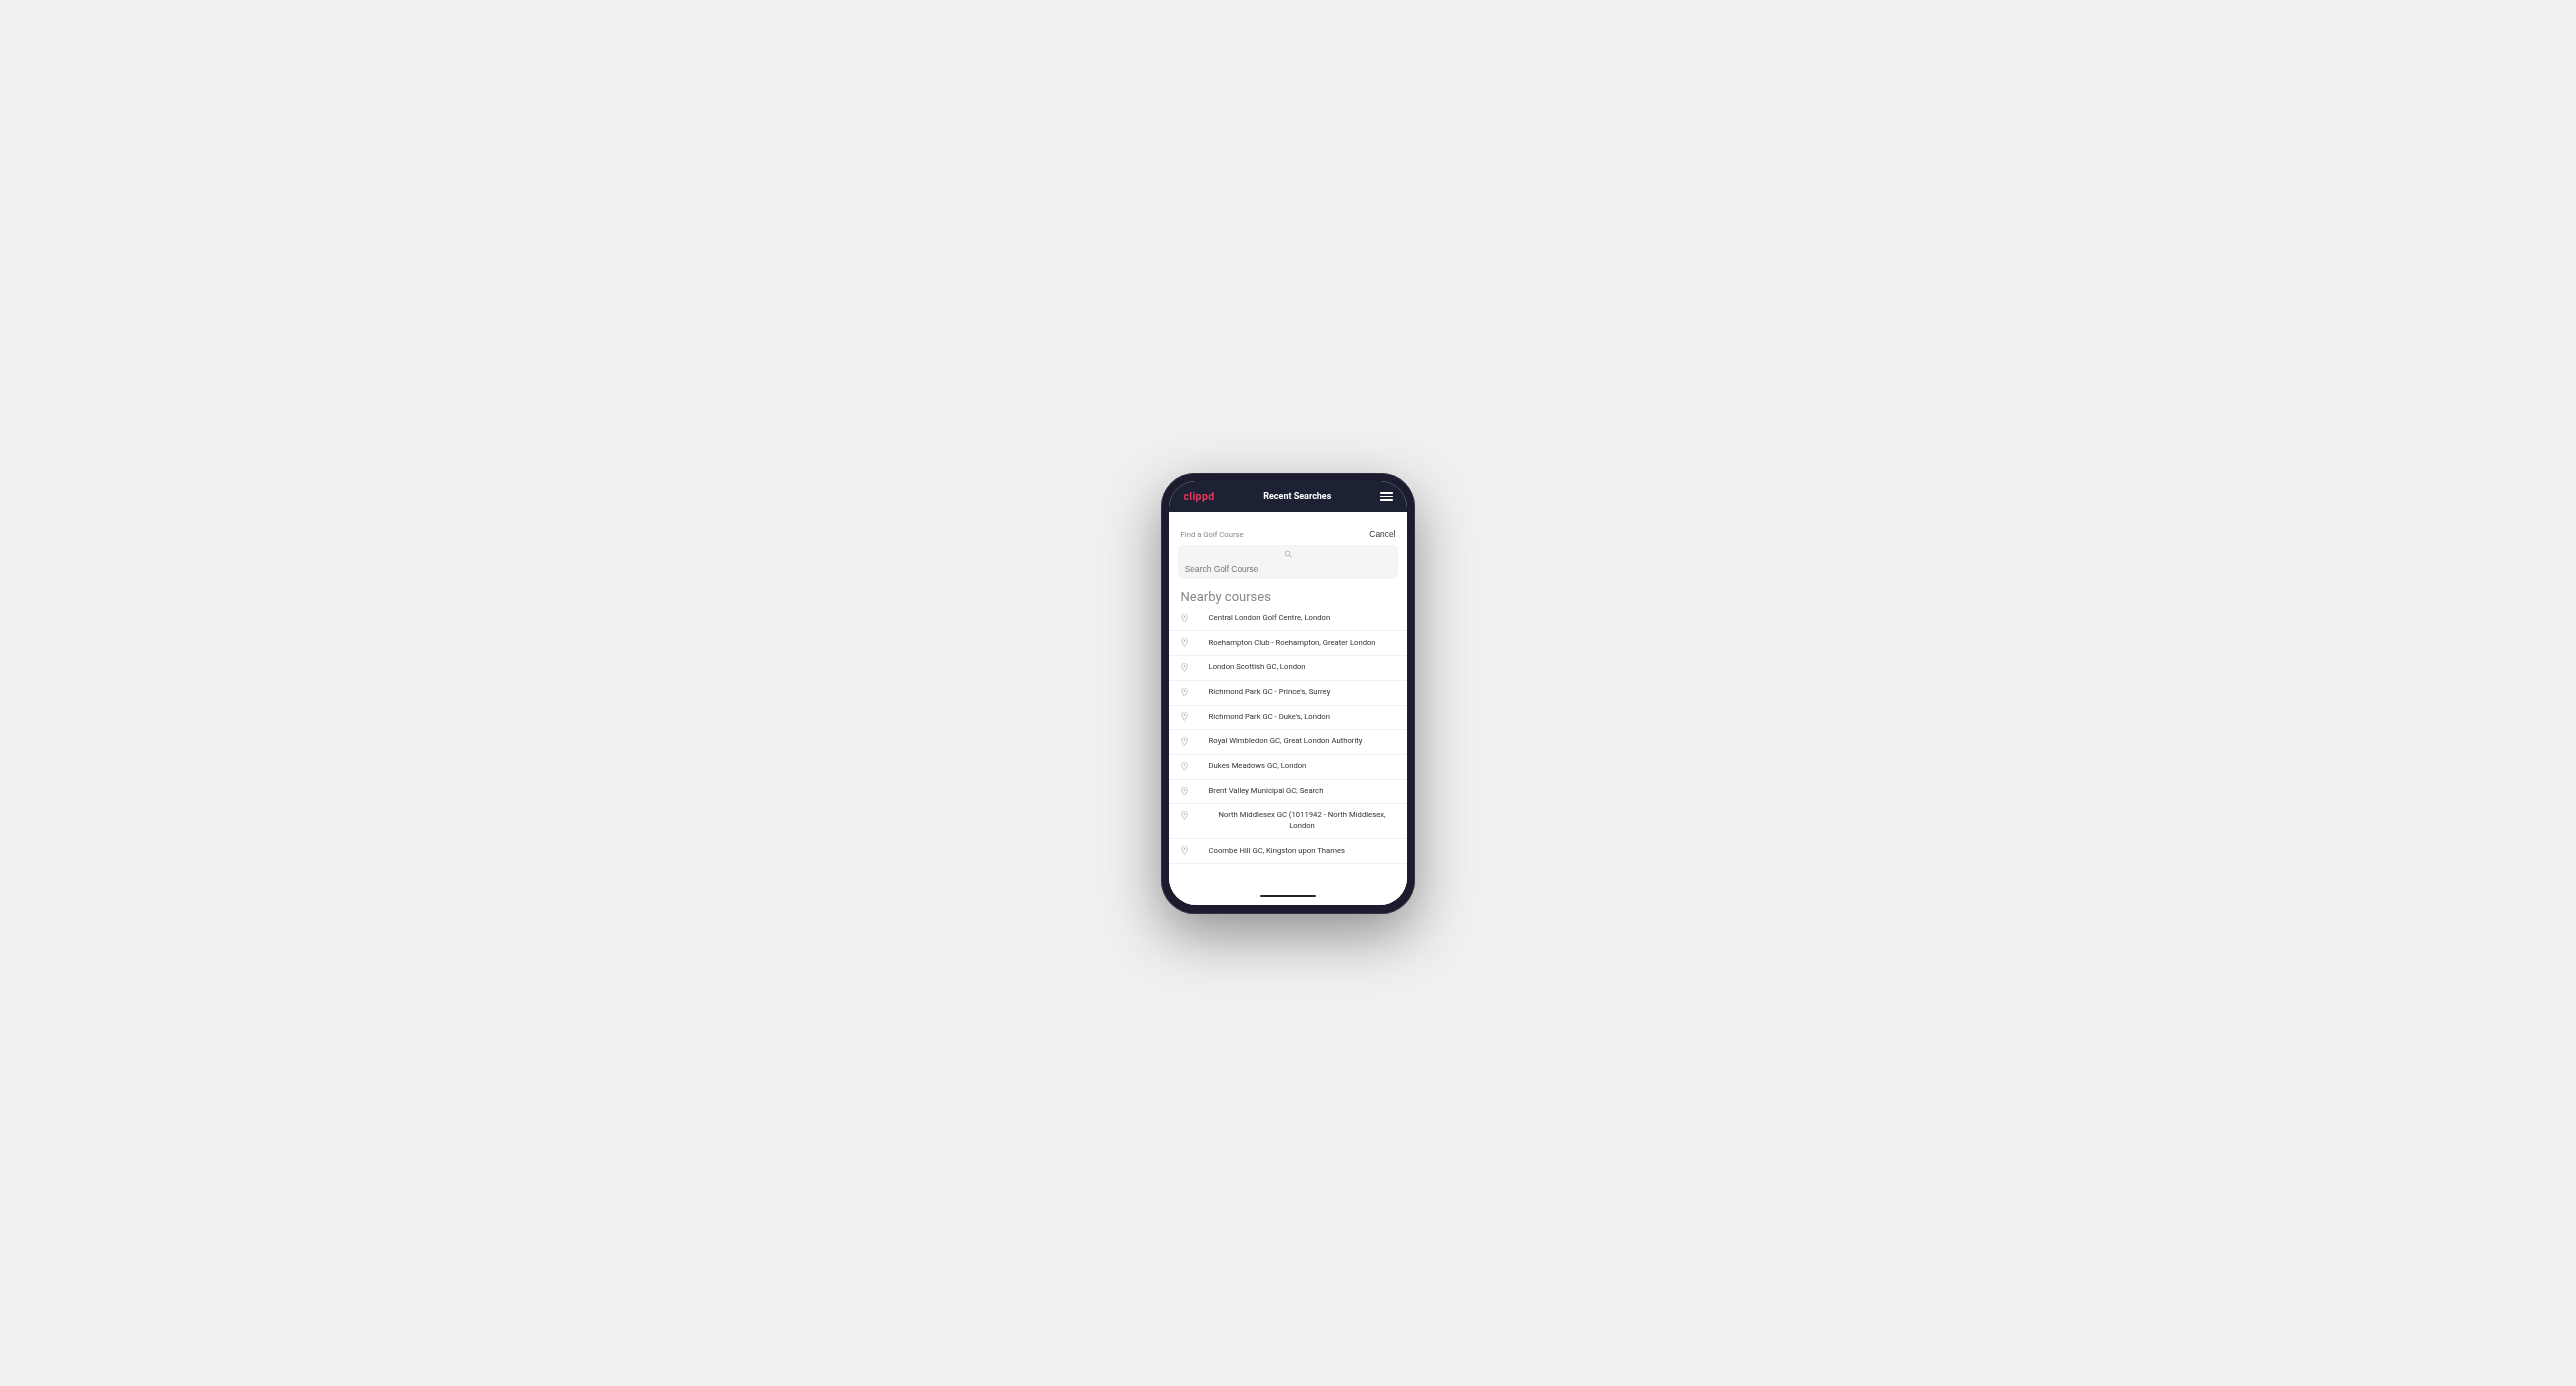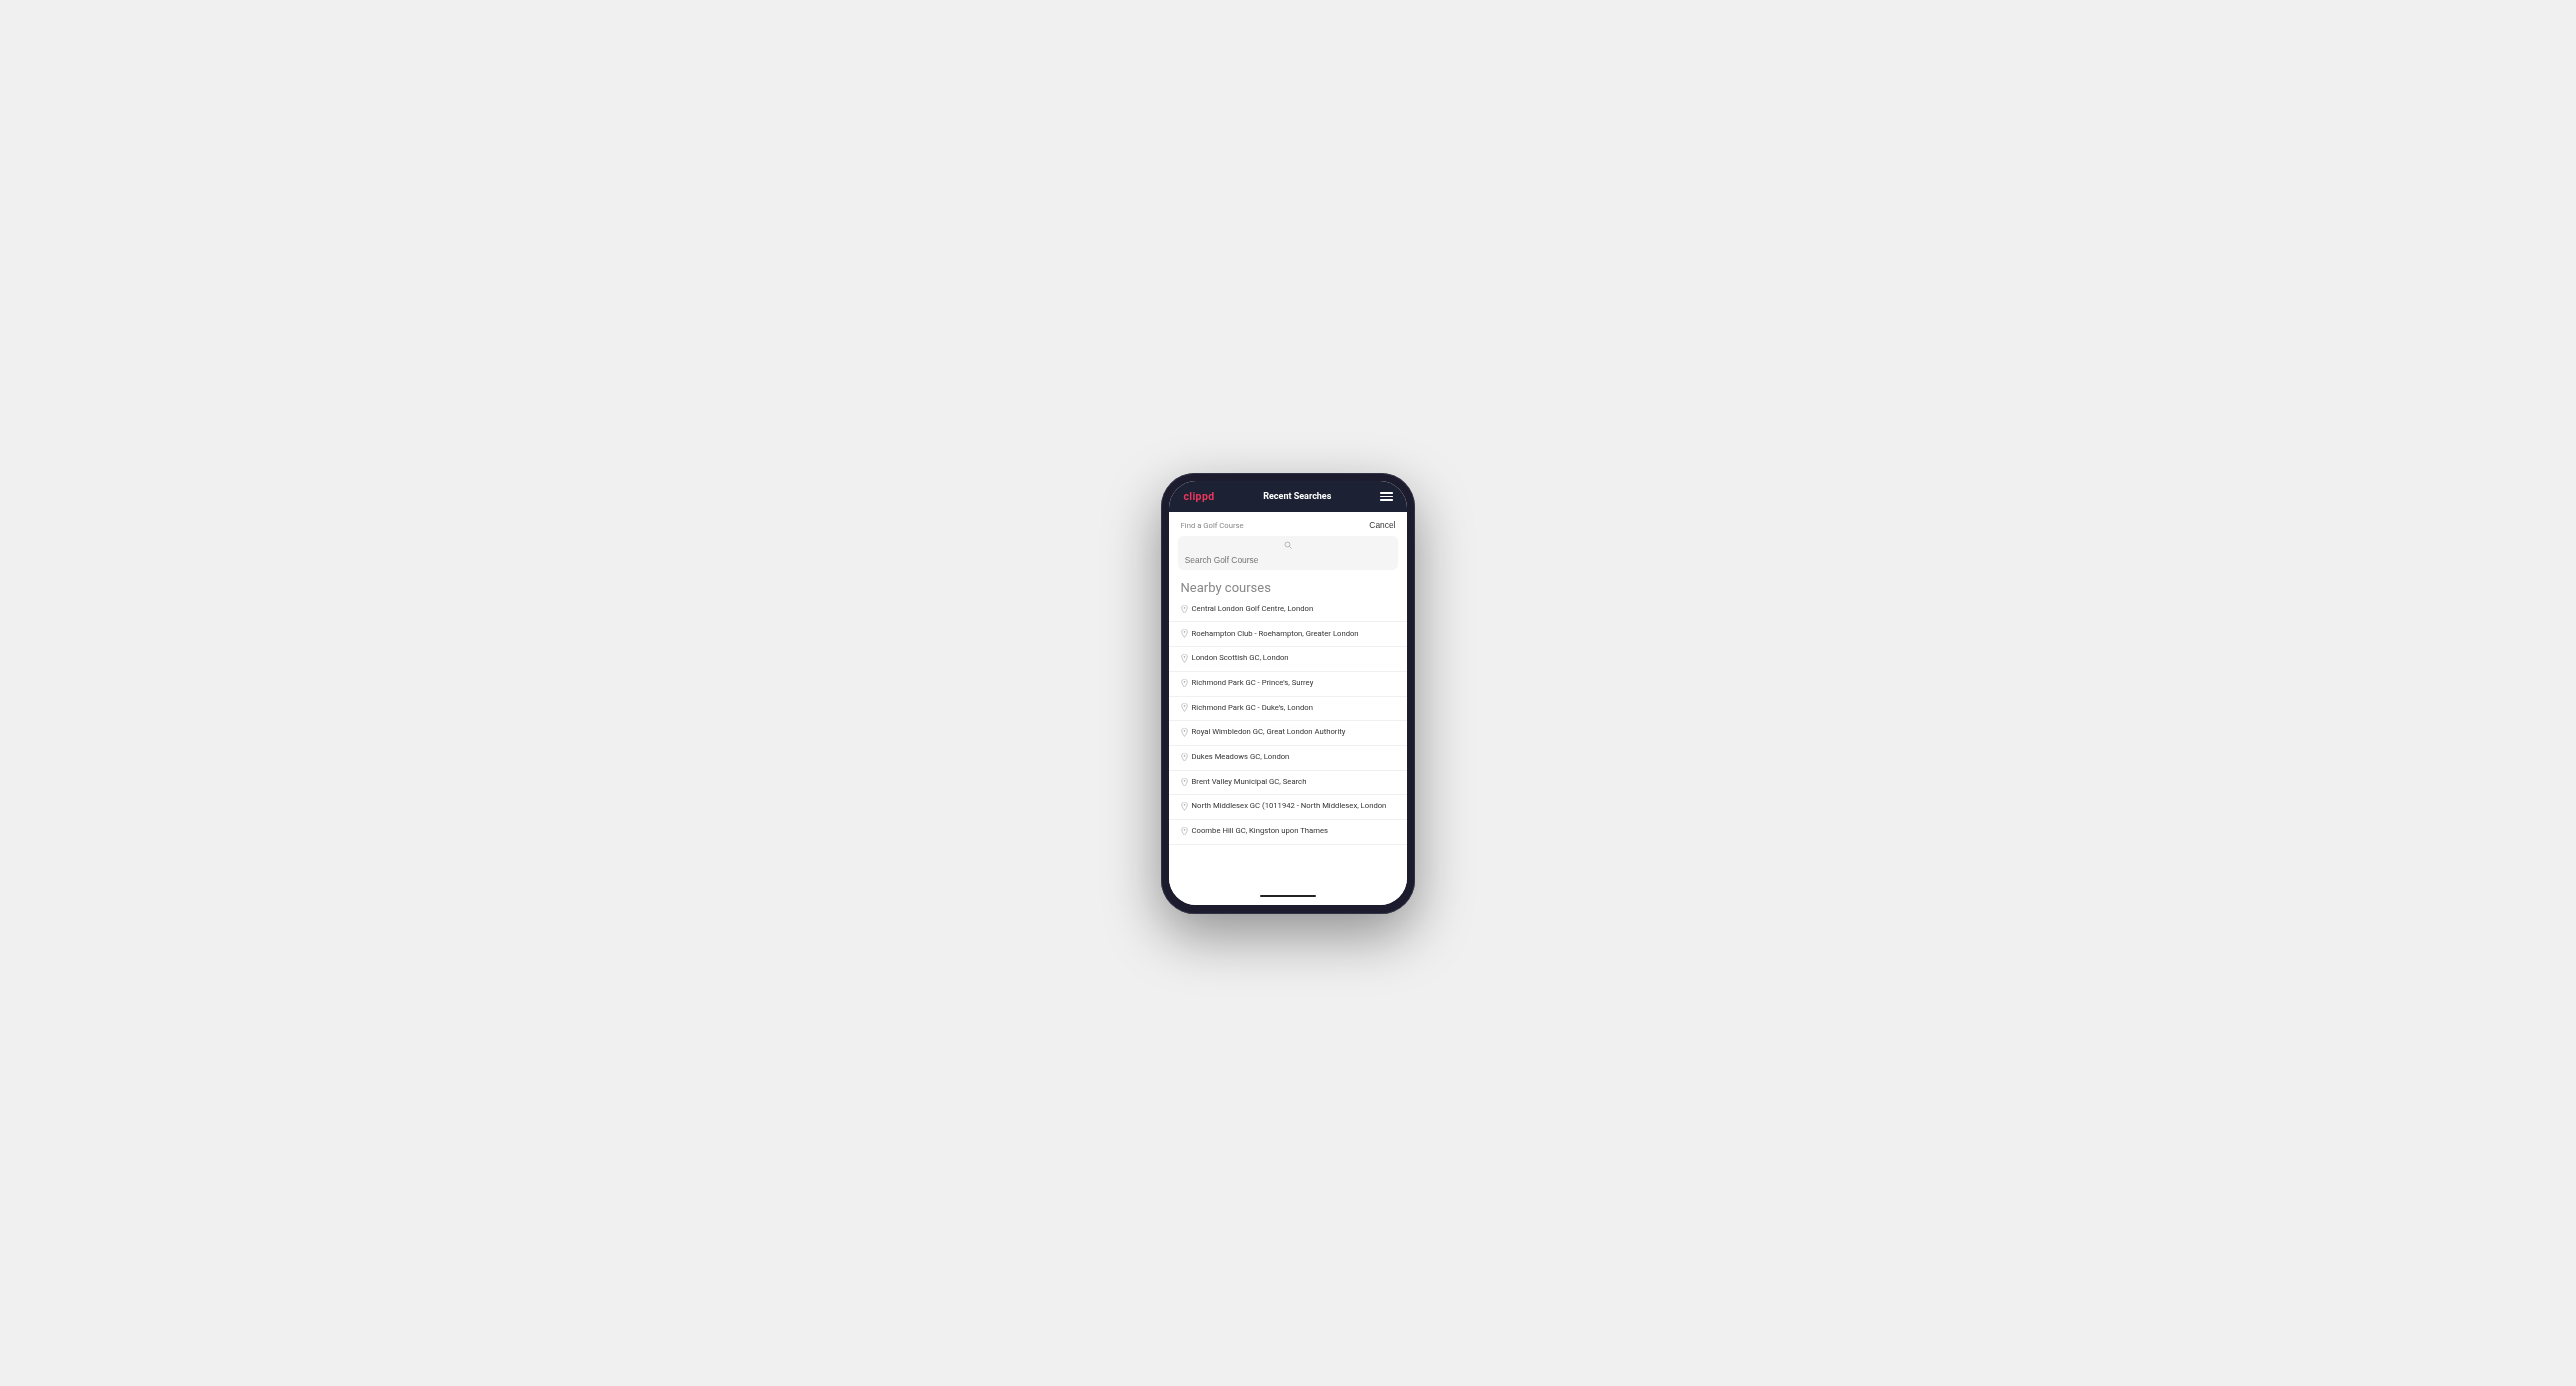--- a/index.html
+++ b/index.html
@@ -74,20 +74,21 @@
       border-radius: 0.7px;
     }
 
     
     .content-area {
       flex: 1;
       background: #fff;
       overflow-y: auto;
       display: flex;
       flex-direction: column;
+      margin-top: 9px;
     }
 
     
     .find-bar {
       display: flex;
       justify-content: space-between;
       align-items: center;
       padding: 8.4px 11.2px 5.6px;
       background: #fff;
       flex-shrink: 0;
@@ -152,21 +153,21 @@
       background: #fff;
     }
 
     .course-list {
       list-style: none;
     }
 
     .course-item {
       display: flex;
       align-items: flex-start;
-      gap: 4px;
+      gap: 21px;
       padding: 6.3px 11.2px;
       border-bottom: 0.7px solid #f0f0f0;
       cursor: pointer;
       text-align: center;
     }
 
     .location-pin {
       color: #999;
       font-size: 7.7px;
       margin-top: 0.7px;

